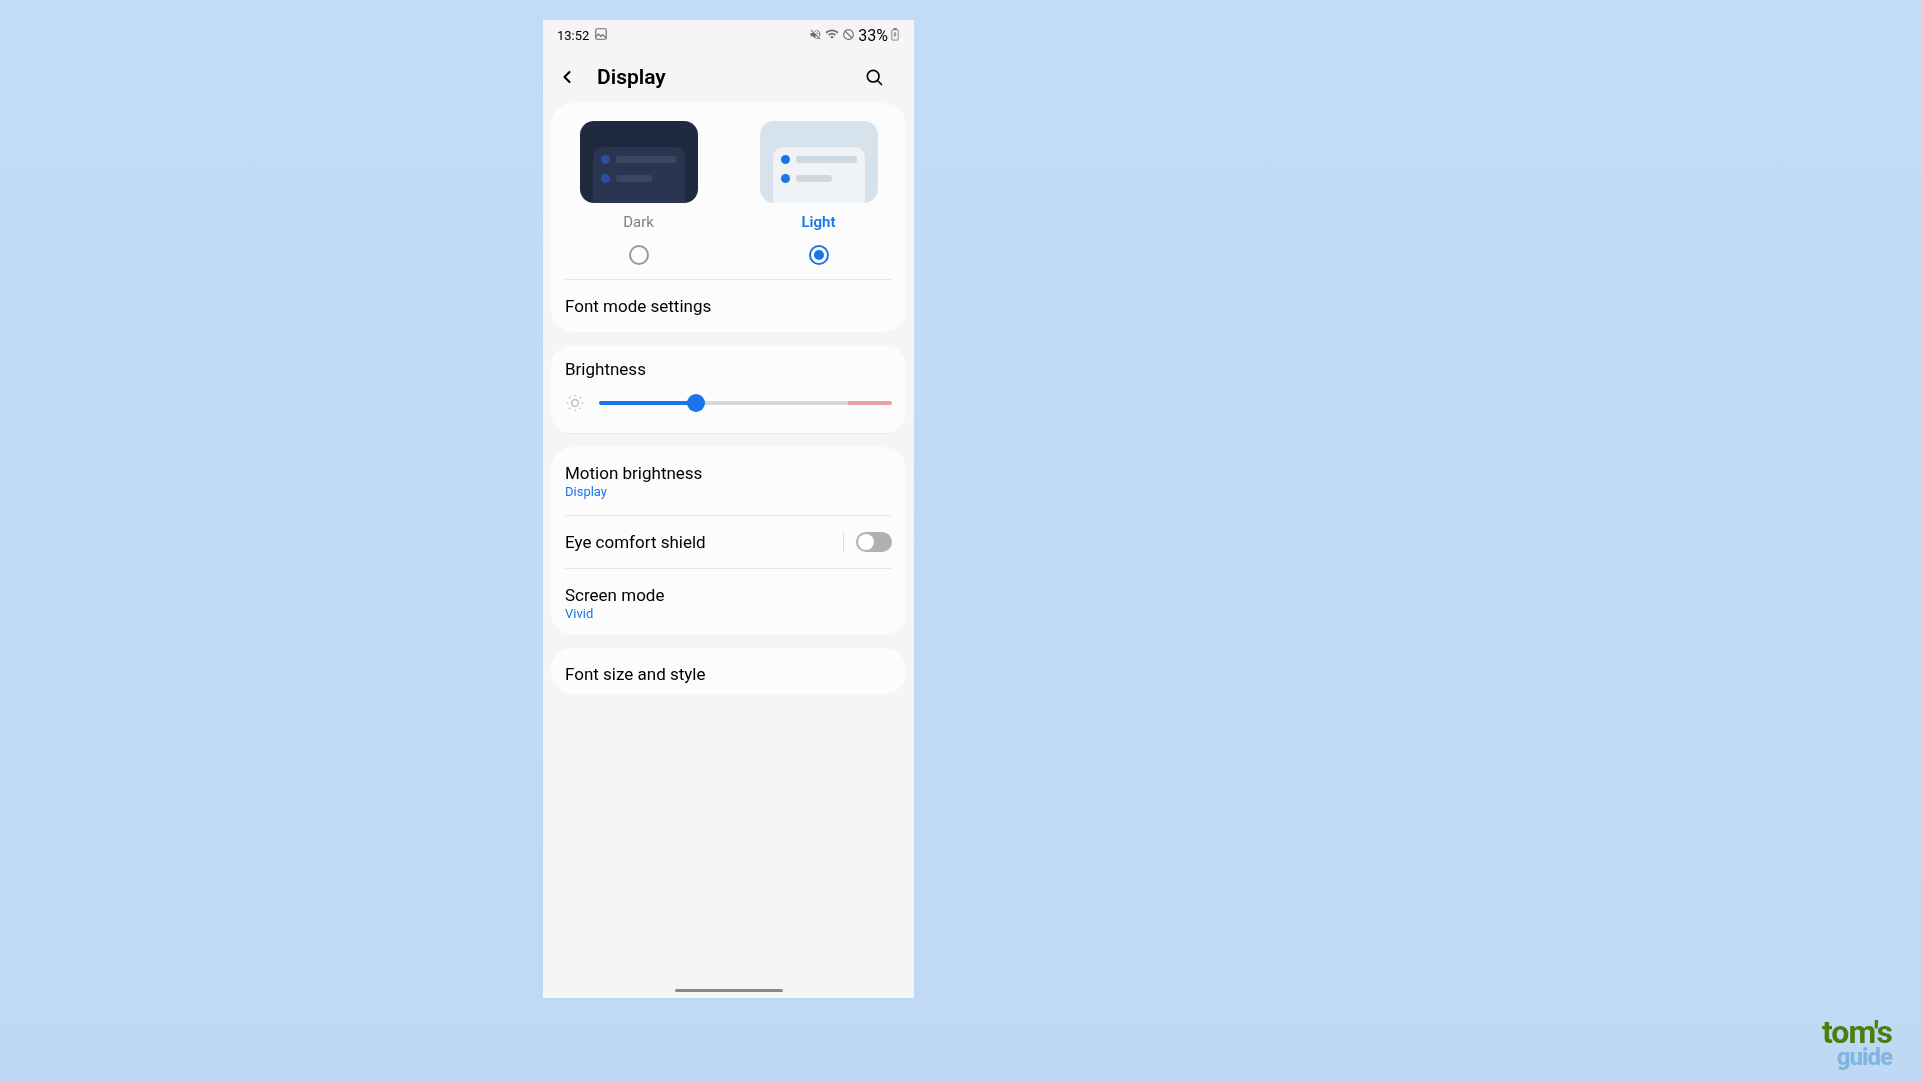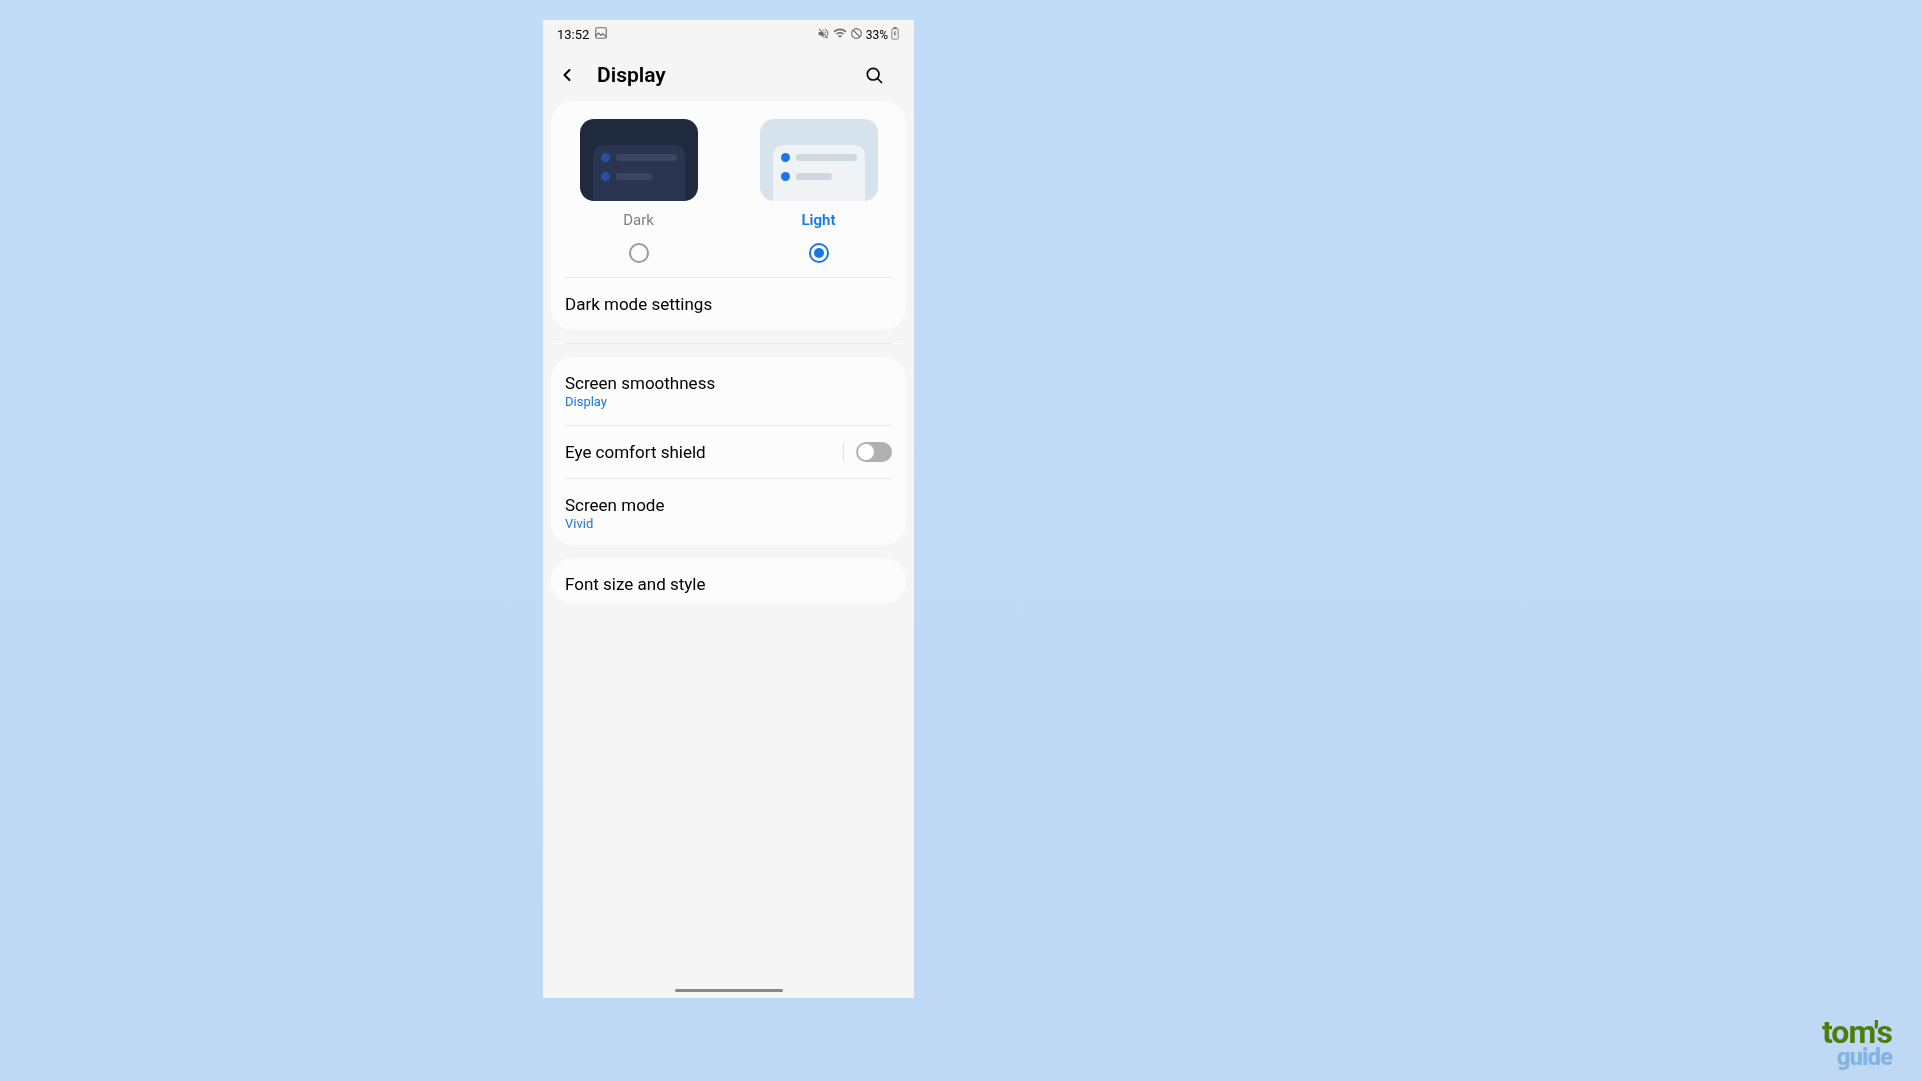--- a/index.html
+++ b/index.html
@@ -273,21 +273,21 @@
         <svg width="14" height="14" viewBox="0 0 24 24" fill="#333">
             <path d="M1 9l2 2c4.97-4.97 13.03-4.97 18 0l2-2C16.93 2.93 7.08 2.93 1 9zm8 8l3 3 3-3a4.24 4.24 0 00-6 0zm-4-4l2 2a7.07 7.07 0 0110 0l2-2C15.14 9.14 8.87 9.14 5 13z"></path>
           </svg>
       </span>
       <span class="status-icon">
         <svg width="13" height="13" viewBox="0 0 24 24" fill="none" stroke="#333" stroke-width="2">
             <circle cx="12" cy="12" r="9"></circle>
             <line x1="6" y1="6" x2="18" y2="18"></line>
           </svg>
       </span>
-      <span style="font-size:12px;">33%</span>
+      <span style="font-size:16px;">33%</span>
       <span class="status-icon">
         <svg width="8" height="13" viewBox="0 0 10 16" fill="#333">
             <rect x="1" y="2" width="8" height="13" rx="1" fill="none" stroke="#333"></rect>
             <rect x="3" y="0" width="4" height="2"></rect>
             <path d="M5 5l-2 4h2l-1 3 3-4H5l1-3z" fill="#333"></path>
           </svg>
       </span>
     </div>
   </div>
 
@@ -340,32 +340,54 @@
             </div>
           </div>
           <div class="theme-label theme-label-active">Light</div>
           <div class="radio radio-active">
               <div class="radio-dot"></div>
             </div>
         </div>
       </div>
       <div class="divider"></div>
       <div class="setting-item">
-        <div class="setting-label">Dark mode settings</div>
+        <div class="setting-label">Font mode settings</div>
       </div>
     </div>
 
     <div class="card">
+      <div class="brightness-section">
+        <div class="setting-label">Brightness</div>
+        <div class="brightness-control">
+          <div class="brightness-icon">
+            <svg width="20" height="20" viewBox="0 0 24 24" fill="none" stroke="#555" stroke-width="1.5">
+                <circle cx="12" cy="12" r="4"></circle>
+                <line x1="12" y1="2" x2="12" y2="4"></line>
+                <line x1="12" y1="20" x2="12" y2="22"></line>
+                <line x1="4.93" y1="4.93" x2="6.34" y2="6.34"></line>
+                <line x1="17.66" y1="17.66" x2="19.07" y2="19.07"></line>
+                <line x1="2" y1="12" x2="4" y2="12"></line>
+                <line x1="20" y1="12" x2="22" y2="12"></line>
+                <line x1="4.93" y1="19.07" x2="6.34" y2="17.66"></line>
+                <line x1="17.66" y1="6.34" x2="19.07" y2="4.93"></line>
+              </svg>
+          </div>
+          <div class="slider-track">
+            <div class="slider-fill"></div>
+            <div class="slider-thumb"></div>
+          </div>
+        </div>
+      </div>
       <div class="divider"></div>
     </div>
 
     <div class="card">
       <div class="setting-item">
         <div>
-          <div class="setting-label">Screen smoothness</div>
+          <div class="setting-label">Motion brightness</div>
           <div class="setting-sublabel">Display</div>
         </div>
       </div>
       <div class="divider"></div>
       <div class="setting-item">
         <div class="setting-label">Eye comfort shield</div>
         <div class="setting-right">
           <div class="toggle-divider"></div>
           <div class="toggle toggle-off">
               <div class="toggle-thumb"></div>

